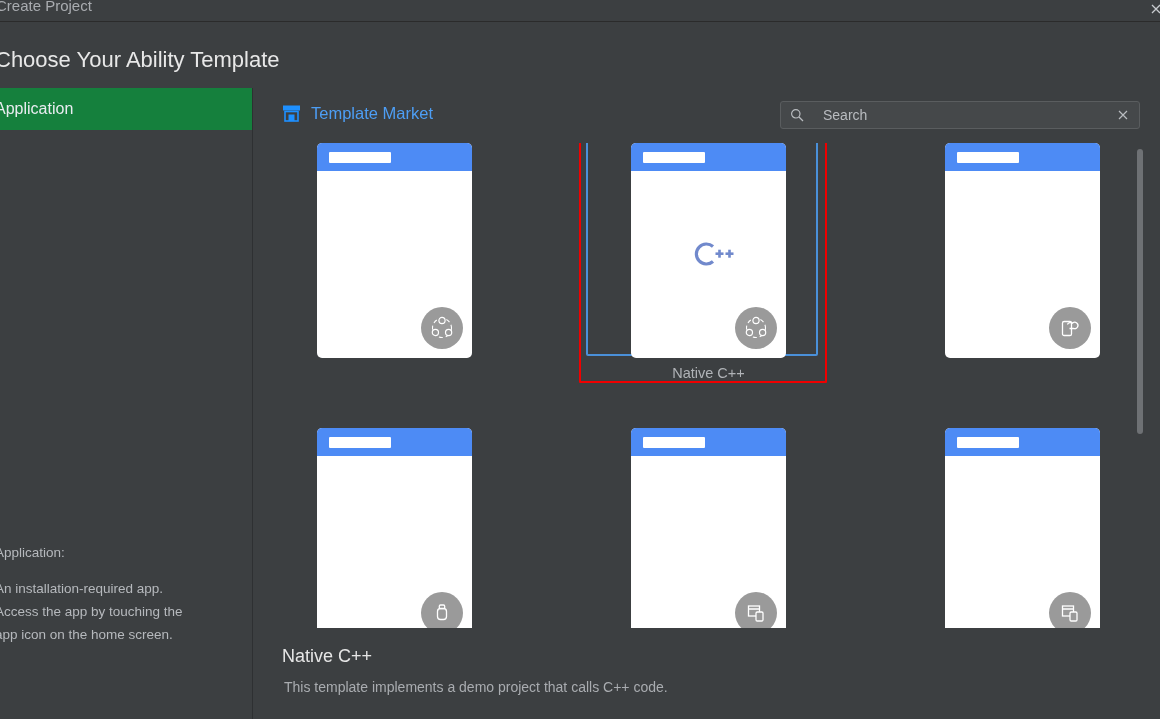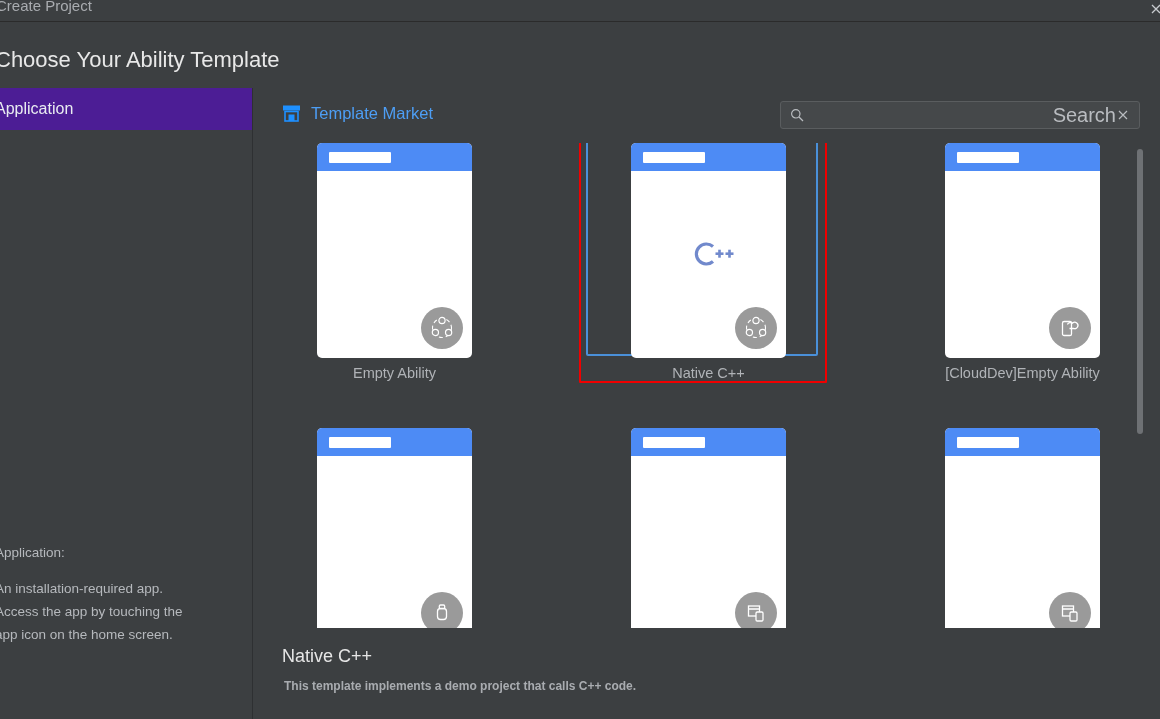--- a/index.html
+++ b/index.html
@@ -36,21 +36,21 @@
   .sidebar {
     position:absolute; left:0; top:88px; width:253px; height:631px;
     background:#3c3f41; border-right:1px solid #2e3032;
   }
   .side-item {
     position:relative; height:42px; line-height:42px;
     padding-left:-4px; font-size:16px; color:#c5c8cc;
     white-space:nowrap;
   }
   .side-item span { position:relative; left:-5px; }
-  .side-item.selected { background:#4c1d95; color:#e9ecf1; }
+  .side-item.selected { background:#15803d; color:#e9ecf1; }
 
   .side-desc {
     position:absolute; left:0; top:453px; width:253px;
     font-size:13.5px; color:#b6b9bd; line-height:23px;
   }
   .side-desc div { position:relative; left:-5px; white-space:nowrap; }
   .side-desc .gap { height:13px; }
 
   
   .main {
@@ -69,23 +69,22 @@
   
   .search {
     position:absolute; left:526px; top:13px;
     width:360px; height:28px;
     background:#45484a; border:1px solid #5a5d5f; border-radius:3px;
     display:flex; align-items:center;
   }
   .search-icon { margin-left:9px; width:14px; height:14px; flex:0 0 auto; }
   .search-input {
     flex:1 1 auto; background:transparent; border:none; outline:none;
-    margin-left:7px; font-size:20px; color:#b9bcc0;
+    margin-left:19px; font-size:14px; color:#b9bcc0;
     font-family:"Liberation Sans", sans-serif;
-    text-align:right;
   }
   .search-input::placeholder { color:#b9bcc0; opacity:1; }
   .search-clear { margin-right:9px; width:14px; height:14px; color:#b9bcc0; }
 
   
   .grid { position:absolute; left:0; top:55px; width:906px; height:543px; overflow:hidden; }
 
   .card { position:absolute; width:205px; }
   .card-sel-box {
     position:absolute; left:-20px; top:-9px;
@@ -135,21 +134,21 @@
   .bottom {
     position:absolute; left:254px; top:628px; width:906px; height:91px;
     background:#3c3f41;
   }
   .bottom-title {
     position:absolute; left:28px; top:18px;
     font-size:18px; color:#e6e6e6; white-space:nowrap;
   }
   .bottom-desc {
     position:absolute; left:30px; top:51px;
-    font-size:12px; color:#a9acb0; white-space:nowrap;font-weight:bold;
+    font-size:14px; color:#a9acb0; white-space:nowrap;
   }
 </style>
 </head>
 <body>
 
 <div id="app">
 
   <div class="titlebar">
     <div class="titlebar-text">Create Project</div>
     <div class="titlebar-close">
@@ -211,21 +210,20 @@
           <div class="phone-pill"></div>
           <div class="badge">
             <svg viewBox="0 0 26 26" width="26" height="26">
               <circle cx="13" cy="13" r="9.5" fill="none" stroke="#fff" stroke-width="1.1" stroke-dasharray="4 3"></circle>
               <circle cx="13" cy="5.5" r="3.1" fill="#9a9a9a" stroke="#fff" stroke-width="1.2"></circle>
               <circle cx="6.4" cy="17.5" r="3.1" fill="#9a9a9a" stroke="#fff" stroke-width="1.2"></circle>
               <circle cx="19.6" cy="17.5" r="3.1" fill="#9a9a9a" stroke="#fff" stroke-width="1.2"></circle>
             </svg>
           </div>
         </div>
-        <div class="card-label">Empty Ability</div>
       </div>
 
       <div class="card" style="left:352px; top:0;">
         <div class="card-annot"></div>
         <div class="card-sel-box"></div>
         <div class="phone">
           <div class="phone-bar"></div>
           <div class="phone-pill"></div>
           <div class="phone-logo">
             <svg viewBox="0 0 52 30" width="52" height="30">
@@ -254,21 +252,20 @@
         <div class="phone">
           <div class="phone-bar"></div>
           <div class="phone-pill"></div>
           <div class="badge">
             <svg viewBox="0 0 26 26" width="26" height="26">
               <rect x="5.5" y="6.5" width="9" height="14" rx="1.6" fill="none" stroke="#fff" stroke-width="1.3"></rect>
               <path d="M12.5 13.5 h4.2 a3.2 3.2 0 1 0 -1.1 -5.4 a3.6 3.6 0 0 0 -5.2 1.4" fill="none" stroke="#fff" stroke-width="1.3"></path>
             </svg>
           </div>
         </div>
-        <div class="card-label">[CloudDev]Empty Ability</div>
       </div>
 
       <div class="card" style="left:38px; top:285px;">
         <div class="phone">
           <div class="phone-bar"></div>
           <div class="phone-pill"></div>
           <div class="badge">
             <svg viewBox="0 0 26 26" width="26" height="26">
               <rect x="8.5" y="8.5" width="9" height="11" rx="3" fill="none" stroke="#fff" stroke-width="1.3"></rect>
               <rect x="10.3" y="5" width="5.4" height="3.6" rx="1.2" fill="none" stroke="#fff" stroke-width="1.3"></rect>

